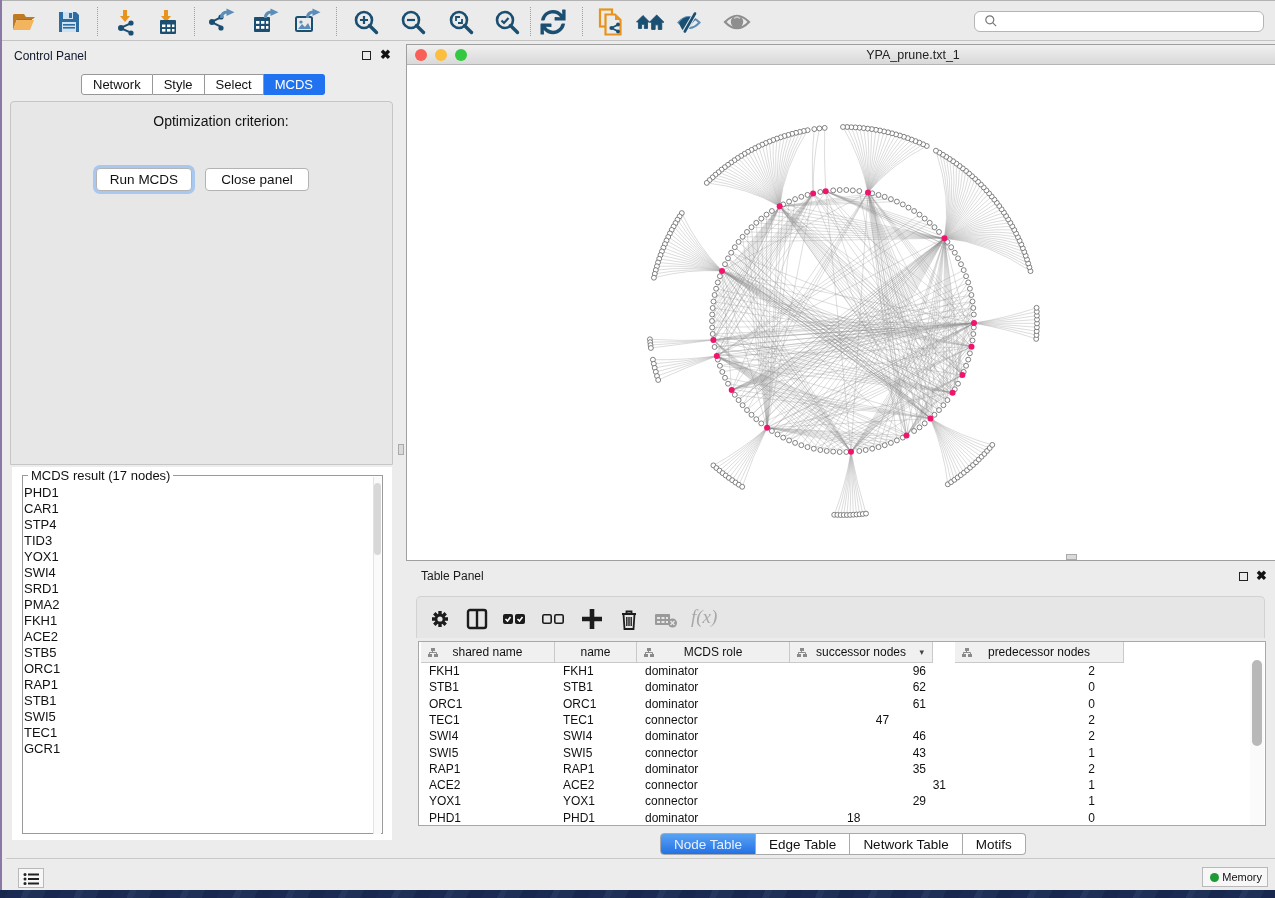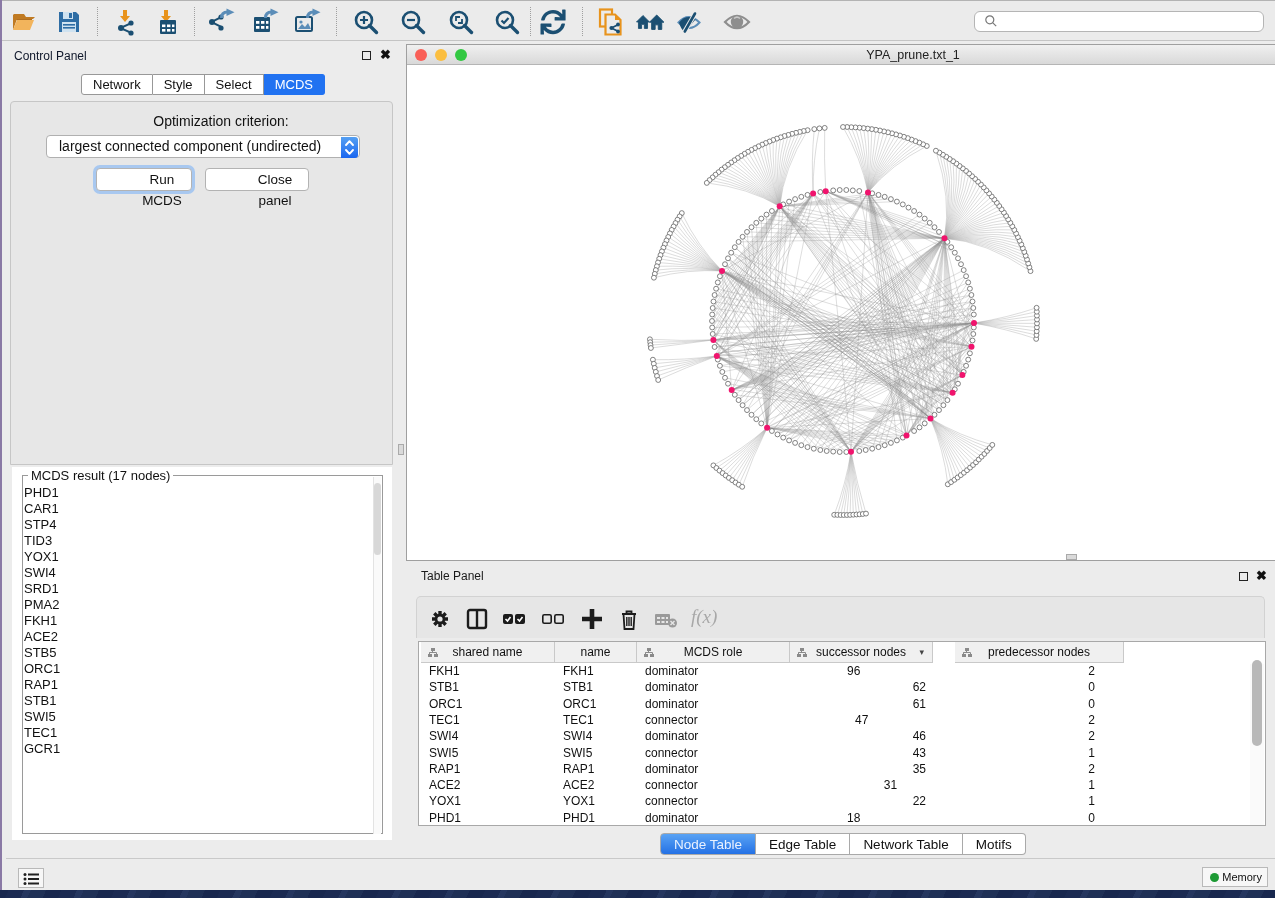--- a/index.html
+++ b/index.html
@@ -31,21 +31,21 @@
   background:#e7e7e7; border:1px solid #c6c6c6; border-radius:4px 4px 0 0; }
 #optlabel { position:absolute; left:0; top:69px; width:100%; text-align:center;
   font-size:14px; color:#111;padding-left:40px; }
 #dropdown { position:absolute; left:44px; top:91px; width:314px; height:23px;
   background:#fff; border:1px solid #b0b0b0; border-radius:4px; font-size:14px;
   line-height:21px; padding-left:12px; color:#111; }
 #spinner { position:absolute; right:1px; top:1px; width:17px; height:21px;
   background:linear-gradient(#55a0f2,#1a66f0); border-radius:0 3px 3px 0; }
 .btn { position:absolute; top:124px; height:23px; background:#fff;
   border:1px solid #b3b3b3; border-radius:4px; font-size:13.5px; text-align:center;
-  line-height:21px; color:#111;padding-left:36px; }
+  line-height:21px; color:#111; }
 #runbtn { left:94px; width:96px; box-shadow:0 0 0 3px #a8c8f0; }
 #closebtn { left:203px; width:104px; }
 #whitebox { position:absolute; left:10px; top:423px; width:380px; height:373px; background:#fff; }
 #fieldset { position:absolute; left:10px; top:8px; width:361px; height:359px;
   border:1px solid #9a9a9a; }
 #legend { position:absolute; left:5px; top:-8px; background:#fff; padding:0 3px;
   font-size:13px; color:#111; }
 #mlist { position:absolute; left:1px; top:9px; font-size:13px; line-height:16px; color:#111; }
 #mscroll { position:absolute; right:1px; top:1px; width:8px; height:357px;
   background:#fafafa; border-left:1px solid #e3e3e3; }
@@ -241,30 +241,20 @@
     <div class="float-ic" style="left:360px;"></div>
     <div class="close-ic" style="left:378px;">✖</div>
     <div id="tabs">
       <div class="tab first">Network</div>
         <div class="tab">Style</div>
         <div class="tab">Select</div>
         <div class="tab sel">MCDS</div>
     </div>
     <div id="innerpanel"></div>
     <div id="optlabel">Optimization criterion:</div>
-    <div id="dropdown">largest connected component (undirected)
-      <div id="spinner">
-          <svg width="17" height="21" viewBox="0 0 17 21" style="position:absolute;left:0;top:0">
-<g stroke="#fff" stroke-width="1.9" fill="none" stroke-linecap="round" stroke-linejoin="round">
-<path d="M5 8l3.5-3.8L12 8"></path>
-              <path d="M5 13l3.5 3.8L12 13"></path>
-            </g>
-          </svg>
-        </div>
-    </div>
     <div class="btn" id="runbtn">Run MCDS</div>
     <div class="btn" id="closebtn">Close panel</div>
     <div id="whitebox">
       <div id="fieldset">
           <div id="legend">MCDS result (17 nodes)</div>
         <div id="mlist">PHD1<br>CAR1<br>STP4<br>TID3<br>YOX1<br>SWI4<br>SRD1<br>PMA2<br>FKH1<br>ACE2<br>STB5<br>ORC1<br>RAP1<br>STB1<br>SWI5<br>TEC1<br>GCR1</div>
         <div id="mscroll">
             <div id="mthumb"></div>
           </div>
       </div>
@@ -1154,42 +1144,42 @@
               <rect x="4" y="1" width="4" height="3"></rect>
               <rect x="1" y="7" width="4" height="3"></rect>
               <rect x="7" y="7" width="4" height="3"></rect>
               <path d="M5.5 4v2M2.5 7V5.5h7V7M2.5 5.5h6" stroke="#8a8a8a" fill="none"></path>
             </g>
           </svg>predecessor nodes</div> 
         <div class="trow" style="top:21px">
 <span class="tc" style="left:10px">FKH1</span>
 <span class="tc" style="left:144px">FKH1</span>
 <span class="tc" style="left:226px">dominator</span>
-<span class="tc" style="left:428px;width:79px;text-align:left">96</span>
+<span class="tc" style="left:428px;width:79px;text-align:right">96</span>
 <span class="tc" style="left:530px;width:146px;text-align:right">2</span>
 </div>
         <div class="trow" style="top:37px">
 <span class="tc" style="left:10px">STB1</span>
 <span class="tc" style="left:144px">STB1</span>
 <span class="tc" style="left:226px">dominator</span>
 <span class="tc" style="left:428px;width:79px;text-align:right">62</span>
 <span class="tc" style="left:530px;width:146px;text-align:right">0</span>
 </div>
         <div class="trow" style="top:54px">
 <span class="tc" style="left:10px">ORC1</span>
 <span class="tc" style="left:144px">ORC1</span>
 <span class="tc" style="left:226px">dominator</span>
 <span class="tc" style="left:428px;width:79px;text-align:right">61</span>
 <span class="tc" style="left:530px;width:146px;text-align:right">0</span>
 </div>
         <div class="trow" style="top:70px">
 <span class="tc" style="left:10px">TEC1</span>
 <span class="tc" style="left:144px">TEC1</span>
 <span class="tc" style="left:226px">connector</span>
-<span class="tc" style="left:436px;width:79px;text-align:left">47</span>
+<span class="tc" style="left:424px;width:79px;text-align:center">47</span>
 <span class="tc" style="left:530px;width:146px;text-align:right">2</span>
 </div>
         <div class="trow" style="top:86px">
 <span class="tc" style="left:10px">SWI4</span>
 <span class="tc" style="left:144px">SWI4</span>
 <span class="tc" style="left:226px">dominator</span>
 <span class="tc" style="left:428px;width:79px;text-align:right">46</span>
 <span class="tc" style="left:530px;width:146px;text-align:right">2</span>
 </div>
         <div class="trow" style="top:103px">
@@ -1203,28 +1193,28 @@
 <span class="tc" style="left:10px">RAP1</span>
 <span class="tc" style="left:144px">RAP1</span>
 <span class="tc" style="left:226px">dominator</span>
 <span class="tc" style="left:428px;width:79px;text-align:right">35</span>
 <span class="tc" style="left:530px;width:146px;text-align:right">2</span>
 </div>
         <div class="trow" style="top:135px">
 <span class="tc" style="left:10px">ACE2</span>
 <span class="tc" style="left:144px">ACE2</span>
 <span class="tc" style="left:226px">connector</span>
-<span class="tc" style="left:432px;width:79px;text-align:center">31</span>
+<span class="tc" style="left:448px;width:79px;text-align:right">31</span>
 <span class="tc" style="left:530px;width:146px;text-align:right">1</span>
 </div>
         <div class="trow" style="top:151px">
 <span class="tc" style="left:10px">YOX1</span>
 <span class="tc" style="left:144px">YOX1</span>
 <span class="tc" style="left:226px">connector</span>
-<span class="tc" style="left:428px;width:79px;text-align:right">22</span>
+<span class="tc" style="left:428px;width:79px;text-align:right">29</span>
 <span class="tc" style="left:530px;width:146px;text-align:right">1</span>
 </div>
         <div class="trow" style="top:168px">
 <span class="tc" style="left:10px">PHD1</span>
 <span class="tc" style="left:144px">PHD1</span>
 <span class="tc" style="left:226px">dominator</span>
 <span class="tc" style="left:428px;width:79px;text-align:left">18</span>
 <span class="tc" style="left:530px;width:146px;text-align:right">0</span>
 </div>
       <div id="tscroll">

